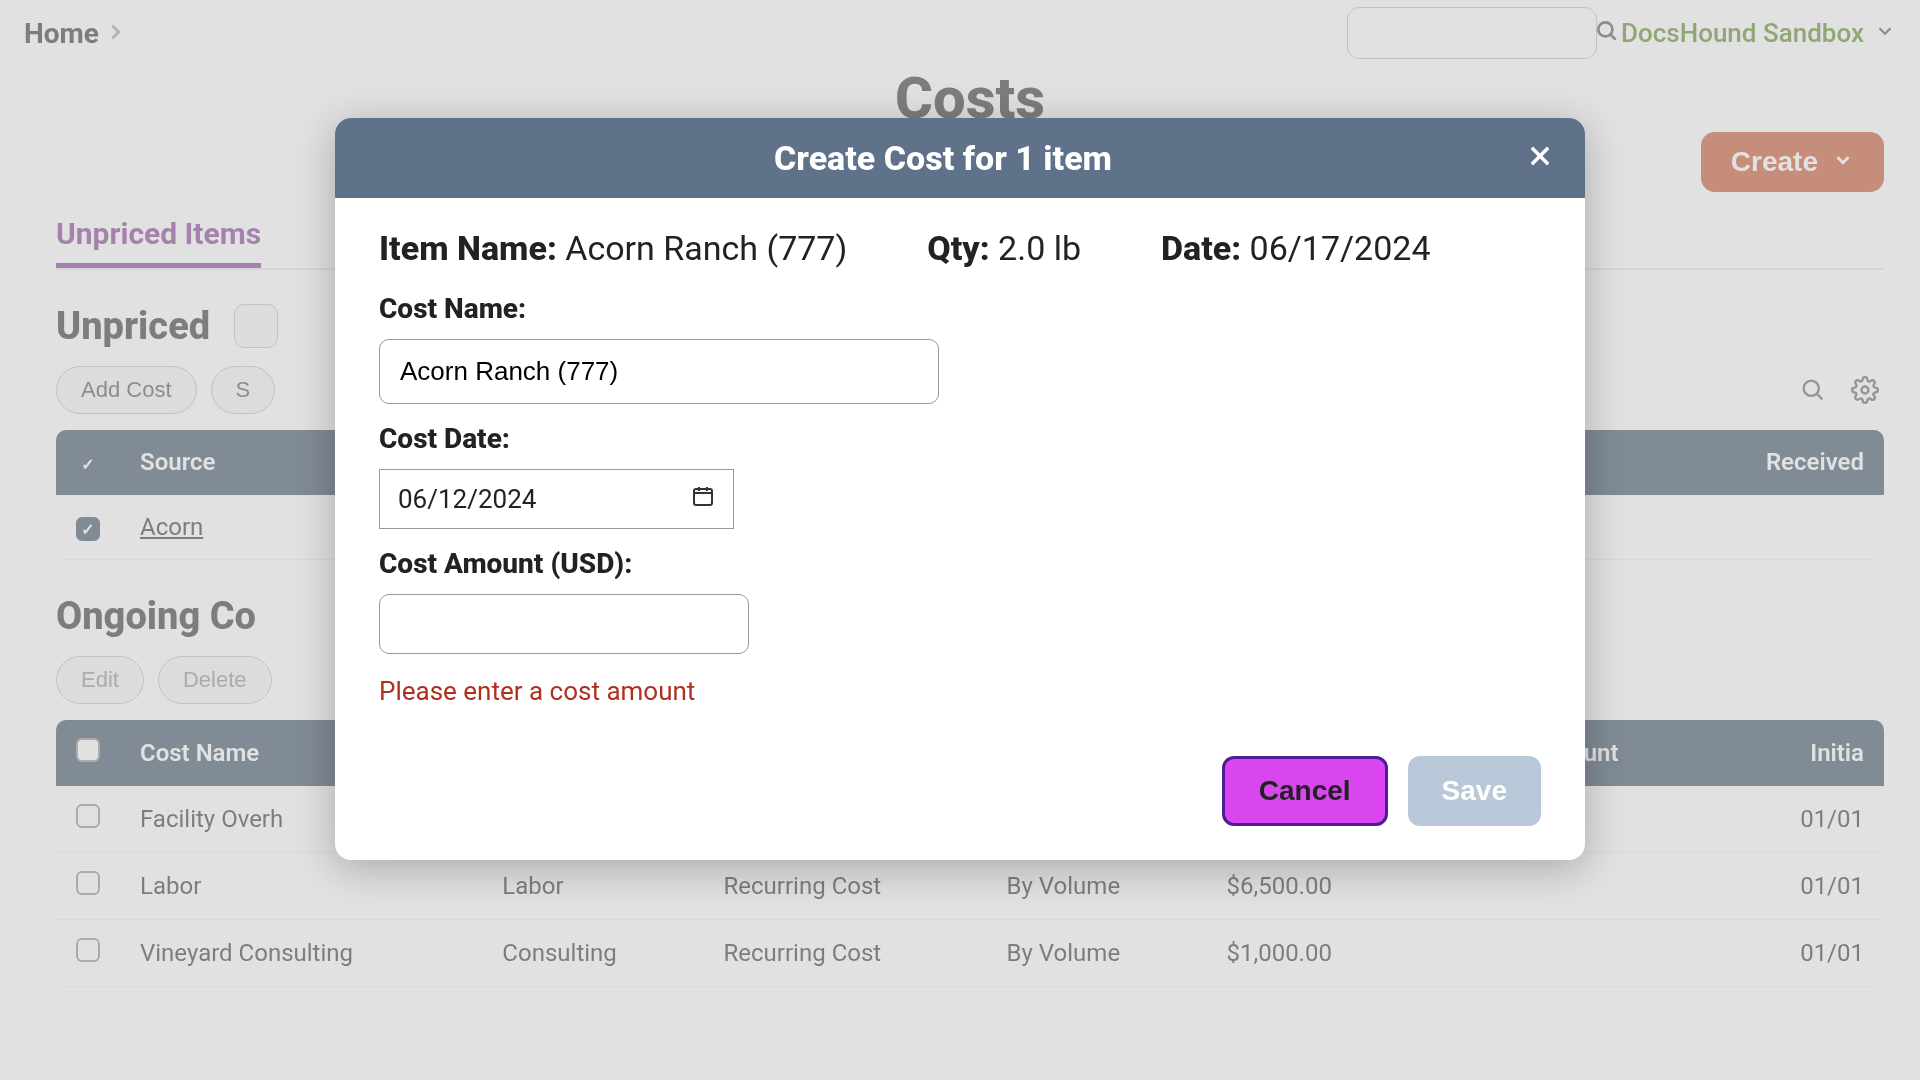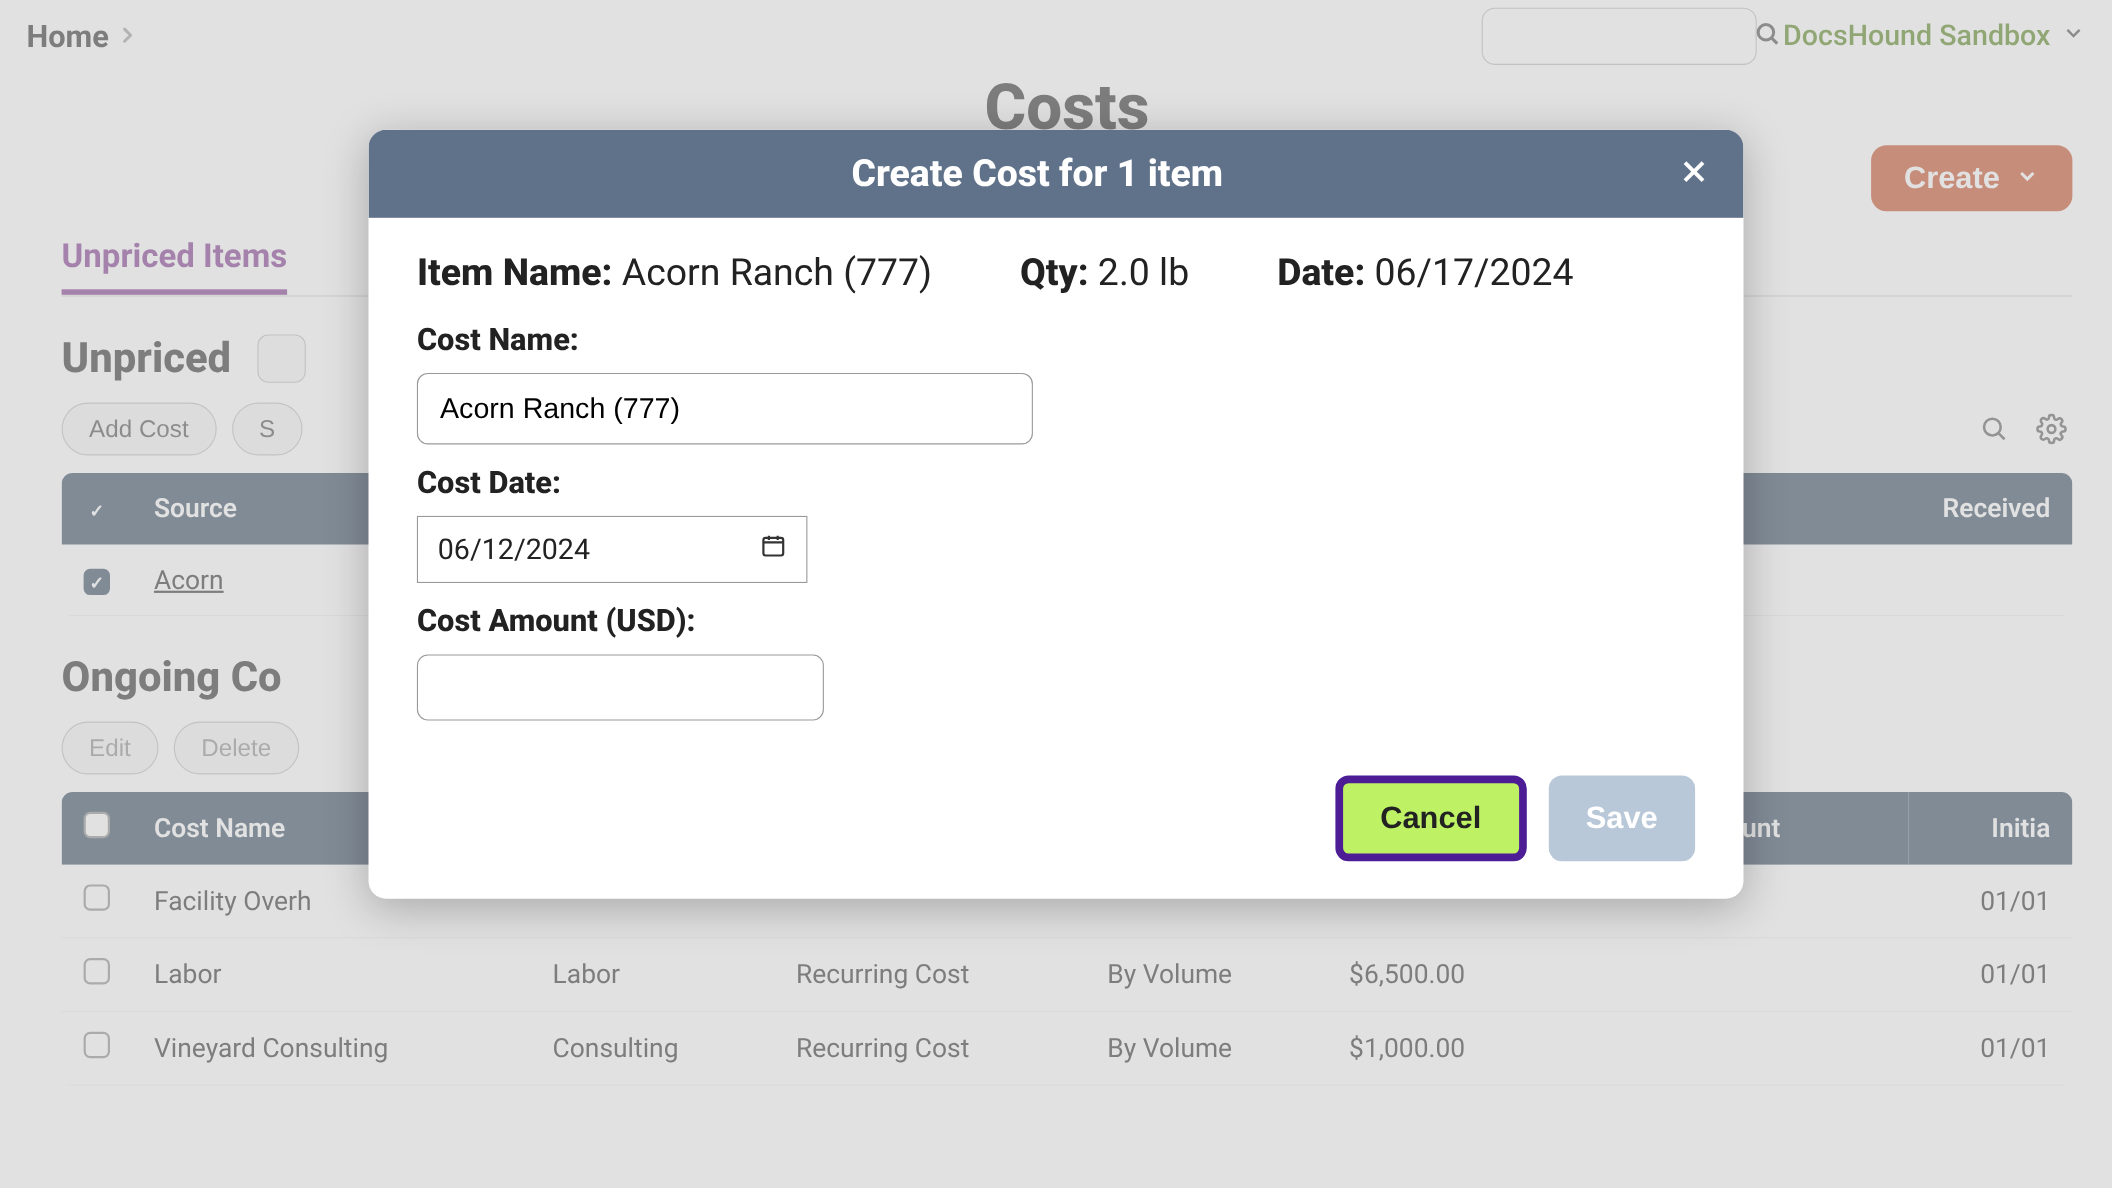--- a/index.html
+++ b/index.html
@@ -60,21 +60,21 @@
   .kv-row .kv { white-space: nowrap; }
   .kv-row .kv:last-child { margin-left: auto; margin-right: 120px; }
   .field-lbl { font-size: 28px; font-weight: 800; margin-top: 18px; margin-bottom: 14px; }
   .text-in { width: 560px; max-width: 100%; border: 1px solid #999; border-radius: 10px; padding: 16px 20px; font-size: 26px; }
   .date-in { width: 355px; border: 1px solid #999; border-radius: 0; padding: 14px 18px; font-size: 26px; display: flex; align-items: center; justify-content: space-between; }
   .date-in svg { width: 24px; height: 24px; stroke: #333; stroke-width: 2; fill: none; }
   .amt-in { width: 370px; border: 1px solid #999; border-radius: 10px; padding: 16px 20px; font-size: 26px; height: 60px; }
   .err { color: #b03020; font-size: 26px; margin-top: 22px; }
   .dialog-ft { display: flex; justify-content: flex-end; gap: 20px; padding: 40px 44px 34px; }
   .btn { border-radius: 12px; padding: 16px 34px; font-size: 28px; font-weight: 600; cursor: pointer; }
-  .btn-secondary { background: #bef264; border: 7px solid #4c1d95; color: #222; }
+  .btn-secondary { background: #d946ef; border: 3px solid #4c1d95; color: #222; }
   .btn-primary { background: #b9c8d8; border: none; color: #fff; }
 </style>
 </head>
 <body>
 
 <div class="topnav">
   <div class="breadcrumb">
     <span>Home</span>
     <span class="chev">
       <svg viewBox="0 0 24 24" width="22" height="22">
@@ -246,19 +246,20 @@
               <line x1="3" y1="9" x2="21" y2="9"></line>
               <line x1="8" y1="3" x2="8" y2="7"></line>
               <line x1="16" y1="3" x2="16" y2="7"></line>
             </svg>
         </span>
       </div>
 
       <div class="field-lbl">Cost Amount (USD):</div>
       <input class="amt-in" type="text" value="" style="">
 
+      <div class="err">Please enter a cost amount</div>
     </div>
     <div class="dialog-ft">
       <button class="btn btn-secondary">Cancel</button>
       <button class="btn btn-primary">Save</button>
     </div>
   </div>
 </div>
 
 </body></html>

